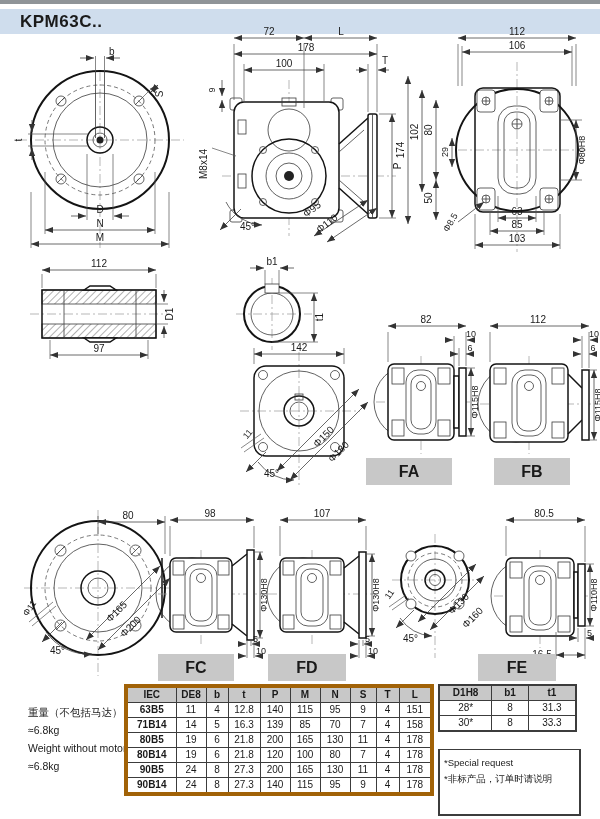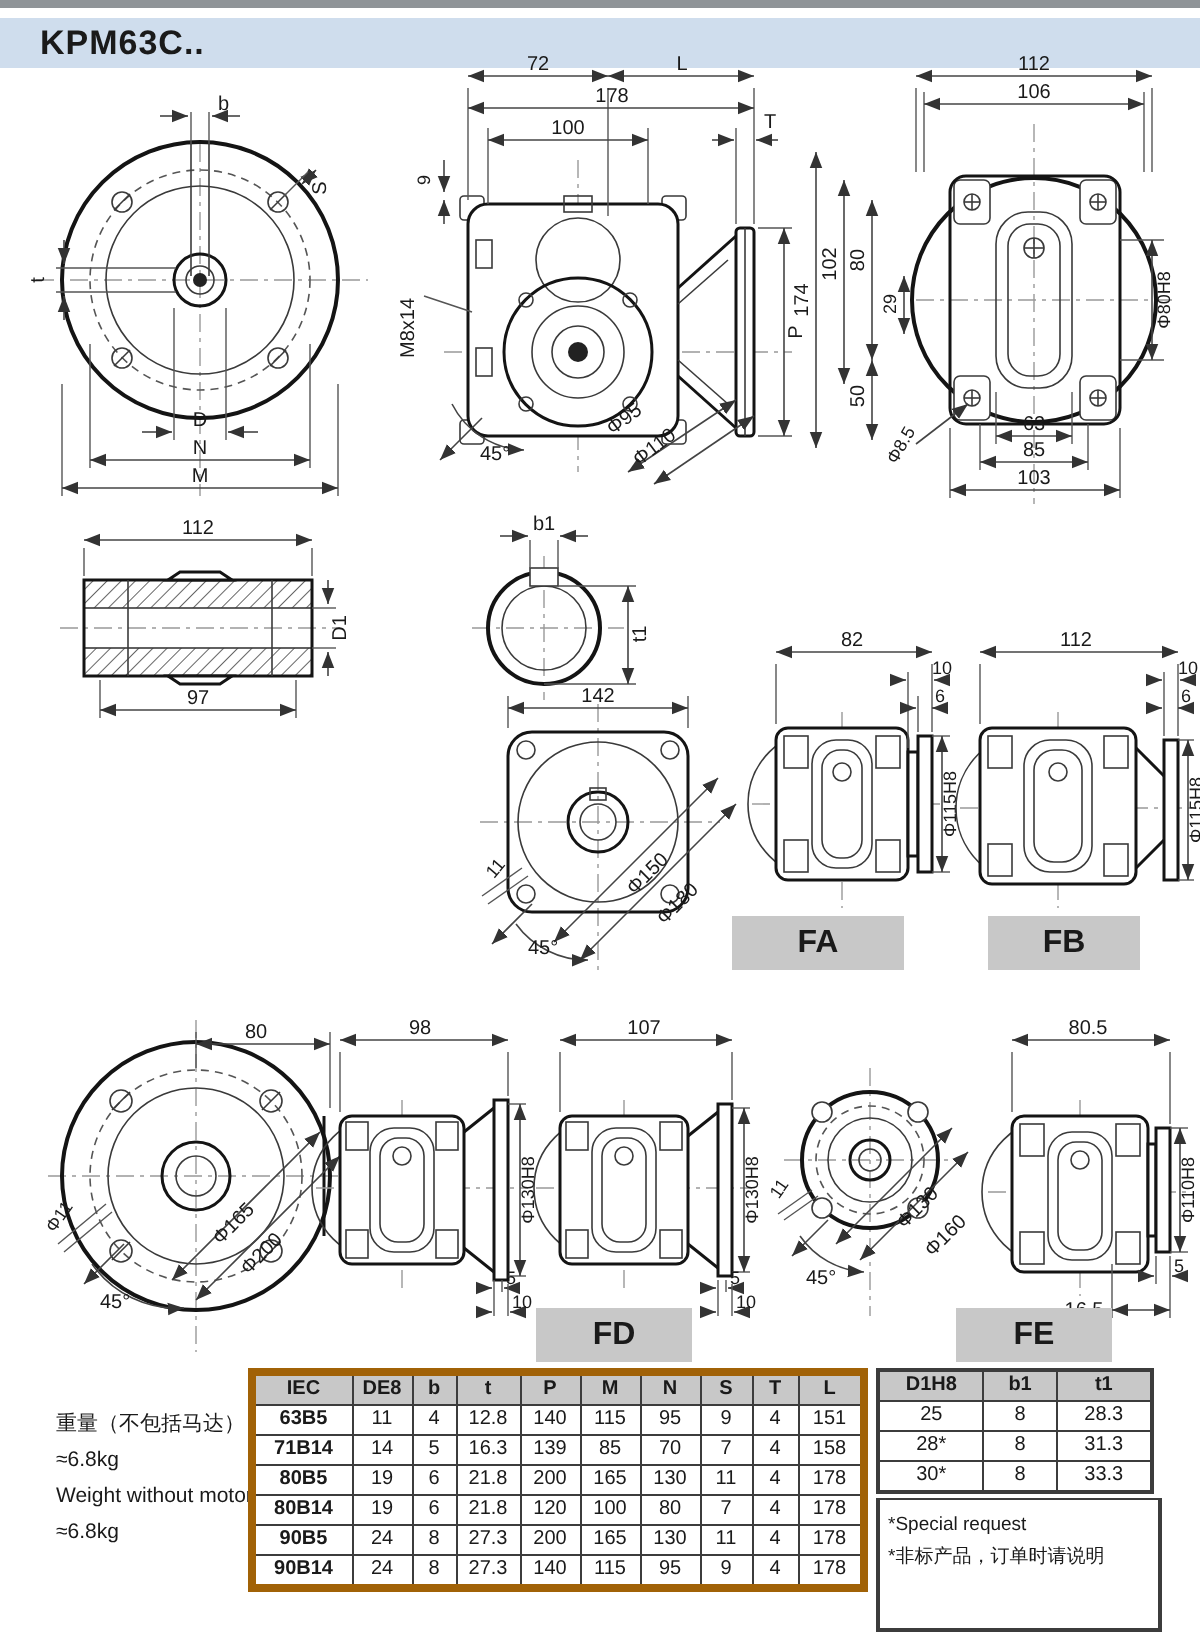--- a/index.html
+++ b/index.html
@@ -428,20 +428,23 @@
     <line class="ex" x1="95" y1="134" x2="95" y2="152"></line>
     <line class="ex" x1="99" y1="134" x2="99" y2="140"></line>
     <line class="de" x1="88" y1="138" x2="94" y2="138"></line>
     <line class="de" x1="106" y1="138" x2="100" y2="138"></line>
     <text class="t9" x="101" y="136">5</text>
     <line class="ex" x1="102" y1="136" x2="102" y2="152"></line>
     <line class="de" x1="87" y1="150" x2="94" y2="150"></line>
     <line class="de" x1="110" y1="150" x2="103" y2="150"></line>
     <text class="t9" x="104" y="148">10</text>
   </svg>
+  <div class="vlabel" style="left:158px;top:654px;width:76px">
+    <span>FC</span>
+  </div>
 
   <svg style="left:262px;top:506px" width="118" height="156" viewBox="0 0 118 156">
     <line class="cl" x1="50" y1="44" x2="50" y2="140"></line>
     <line class="cl" x1="6" y1="88" x2="114" y2="88"></line>
     <circle class="th" cx="41" cy="88" r="36" stroke-width="1.2"></circle>
     <rect class="of" x="18" y="52" width="64" height="74" rx="6"></rect>
     <rect class="th" x="21" y="55" width="11" height="14"></rect>
     <rect class="th" x="68" y="55" width="11" height="14"></rect>
     <rect class="th" x="21" y="109" width="11" height="14"></rect>
     <rect class="th" x="68" y="109" width="11" height="14"></rect>
@@ -650,25 +653,20 @@
     </colgroup>
     <thead>
       <tr>
           <th>D1H8</th>
           <th>b1</th>
           <th>t1</th>
         </tr>
     </thead>
     <tbody>
         <tr>
-          <td>25</td>
-          <td>8</td>
-          <td>28.3</td>
-        </tr>
-        <tr>
           <td>28*</td>
           <td>8</td>
           <td>31.3</td>
         </tr>
         <tr>
           <td>30*</td>
           <td>8</td>
           <td>33.3</td>
         </tr>
       </tbody>

